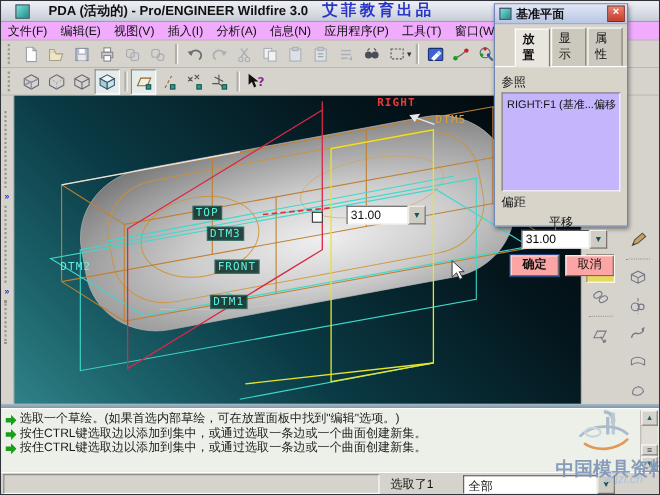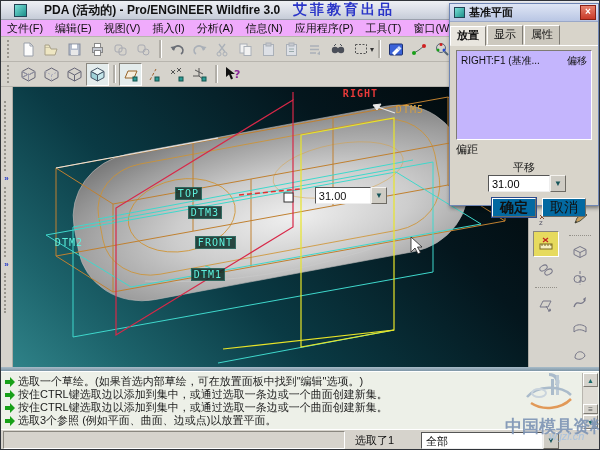--- a/index.html
+++ b/index.html
@@ -58,44 +58,44 @@
   .status-sel{margin-left:10px;white-space:nowrap;}
   .status-combo{position:absolute;left:420px;top:2px;display:flex;height:17px;}
   .status-combo .field{width:122px;background:#fff;border:1px solid;border-color:#555 #eee #eee #555;padding:1px 4px;box-sizing:border-box;}
   .status-combo .btn{width:16px;background:#cfccc4;border:1px solid;border-color:#f4f2ee #6e6b64 #6e6b64 #f4f2ee;
     font-size:8px;color:#16555a;display:flex;align-items:center;justify-content:center;box-sizing:border-box;}
   
   .site-logo{position:absolute;right:16px;top:370px;opacity:0.85;}
   .site-name{position:absolute;left:504px;top:414px;font-size:17px;font-weight:bold;color:#7d94b5;opacity:0.9;white-space:nowrap;}
   .site-url{position:absolute;left:548px;top:429px;font-size:11px;font-style:italic;color:#a9c2de;white-space:nowrap;}
   
-  .dialog{position:absolute;left:448px;top:2px;width:150px;height:203px;background:#d8d4ca;
+  .dialog{position:absolute;left:448px;top:2px;width:122px;height:203px;background:#d8d4ca;
     border:1px solid #6f86b4;box-shadow:1px 2px 4px rgba(0,0,0,0.45);box-sizing:border-box;font-size:11px;color:#111;}
   .dlg-title{height:17px;display:flex;align-items:center;padding:0 2px 0 4px;
     background:linear-gradient(180deg,#dfe6f5 0%,#b9c6e4 100%);border-bottom:1px solid #9aa8c8;}
   .dlg-icon{width:9px;height:9px;background:linear-gradient(135deg,#7be0d8,#1d8f8a);border:1px solid #245;margin-right:4px;}
   .dlg-title-text{font-weight:bold;font-size:11px;flex:1;}
   .dlg-close{width:14px;height:13px;background:linear-gradient(180deg,#e8826e,#c83a28);border:1px solid #8a2014;color:#fff;
     font-size:10px;line-height:11px;text-align:center;font-weight:bold;}
-  .dlg-tabs{display:flex;padding:3px 3px 0 0;border-bottom:1px solid #fff;}
+  .dlg-tabs{display:flex;padding:3px 3px 0 18px;border-bottom:1px solid #fff;}
   .dlg-tab{padding:1px 6px 2px;border:1px solid;border-color:#fff #7e7b74 transparent #fff;background:#ccc8be;margin-right:1px;}
   .dlg-tab.active{background:#e9e6df;font-weight:bold;border-bottom:1px solid #e9e6df;position:relative;top:1px;}
   .dlg-body{padding:4px 6px 0 6px;}
   .dlg-label{margin:2px 0 2px 0;}
   .dlg-list{height:90px;background:#c4b5fd;border:1px solid;border-color:#7e7b74 #fff #fff #7e7b74;padding:3px 4px;box-sizing:border-box;}
   .dlg-list-row{display:flex;justify-content:space-between;font-size:10px;white-space:nowrap;}
   .dlg-offset-row{display:flex;align-items:center;margin-top:3px;flex-direction:column;}
   .dlg-offset-row .combo{display:flex;margin-left:6px;height:17px;}
   .dlg-offset-row input{width:62px;height:17px;background:#fff;border:1px solid;border-color:#555 #eee #eee #555;
     font-size:11px;padding:0 3px;box-sizing:border-box;font-family:inherit;}
   .dlg-offset-row .btn{width:16px;height:17px;background:#cfccc4;border:1px solid;border-color:#f4f2ee #6e6b64 #6e6b64 #f4f2ee;
     font-size:8px;color:#16555a;display:flex;align-items:center;justify-content:center;box-sizing:border-box;}
   .dlg-buttons{display:flex;justify-content:flex-end;gap:6px;padding:6px 6px 0 0;}
-  .dlg-btn{min-width:44px;height:19px;background:#0369a1;border:1px solid;border-color:#fff #6e6b64 #6e6b64 #fff;
-    font-size:14px;text-align:center;line-height:17px;box-sizing:border-box;}
+  .dlg-btn{min-width:44px;height:19px;background:#fca5a5;border:1px solid;border-color:#fff #6e6b64 #6e6b64 #fff;
+    font-size:11px;text-align:center;line-height:17px;box-sizing:border-box;}
   .dlg-btn.default{outline:1px solid #2c4a8c;font-weight:bold;}
   svg{display:block;}
 </style>
 </head>
 <body>
 
 <div class="window">
 
   <div class="titlebar">
     <span class="app-icon"></span>
@@ -475,26 +475,20 @@
           <path d="M0,3h5V0l5,5 -5,5V7H0z" fill="#18a018"></path>
         </svg>
       <span>按住CTRL键选取边以添加到集中，或通过选取一条边或一个曲面创建新集。</span>
     </div>
     <div class="msgline">
       <svg width="10" height="10">
           <path d="M0,3h5V0l5,5 -5,5V7H0z" fill="#18a018"></path>
         </svg>
       <span>按住CTRL键选取边以添加到集中，或通过选取一条边或一个曲面创建新集。</span>
     </div>
-    <div class="msgline">
-      <svg width="10" height="10">
-          <path d="M0,3h5V0l5,5 -5,5V7H0z" fill="#18a018"></path>
-        </svg>
-      <span>选取3个参照 (例如平面、曲面、边或点)以放置平面。</span>
-    </div>
     <div class="scrollbar">
       <span class="sbtn">▲</span>
       <span class="sbtn mid">≡</span>
       <span class="sbtn down">▼</span>
     </div>
   </div>
 
   <div class="statusbar">
     <span class="status-panel"></span>
     <span class="status-sel">选取了1</span>
@@ -522,20 +516,21 @@
       <span class="dlg-icon"></span>
       <span class="dlg-title-text">基准平面</span>
       <span class="dlg-close">×</span>
     </div>
     <div class="dlg-tabs">
       <span class="dlg-tab active">放置</span>
       <span class="dlg-tab">显示</span>
       <span class="dlg-tab">属性</span>
     </div>
     <div class="dlg-body">
+      <div class="dlg-label">参照</div>
       <div class="dlg-list">
         <div class="dlg-list-row">
           <span>RIGHT:F1 (基准...</span>
           <span>偏移</span>
         </div>
       </div>
       <div class="dlg-label">偏距</div>
       <div class="dlg-offset-row">
         <span>平移</span>
         <span class="combo">

